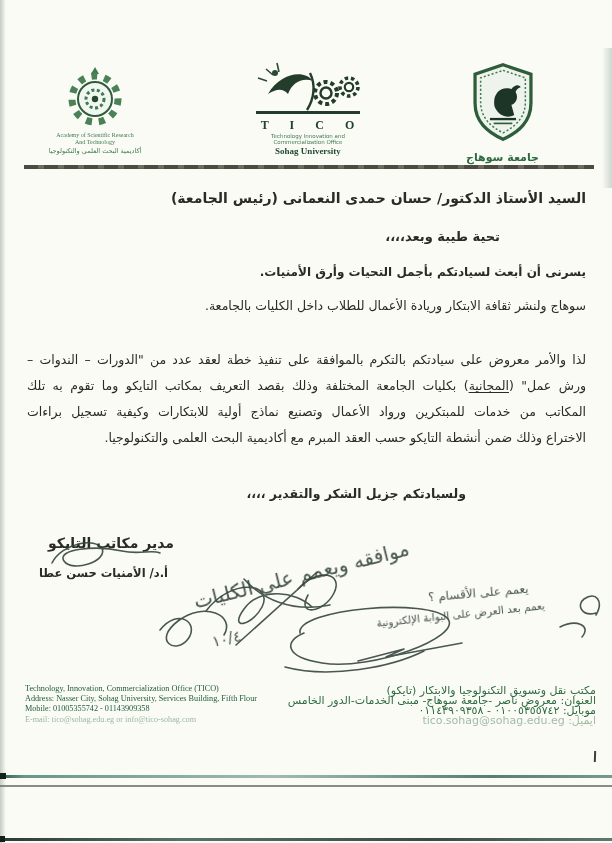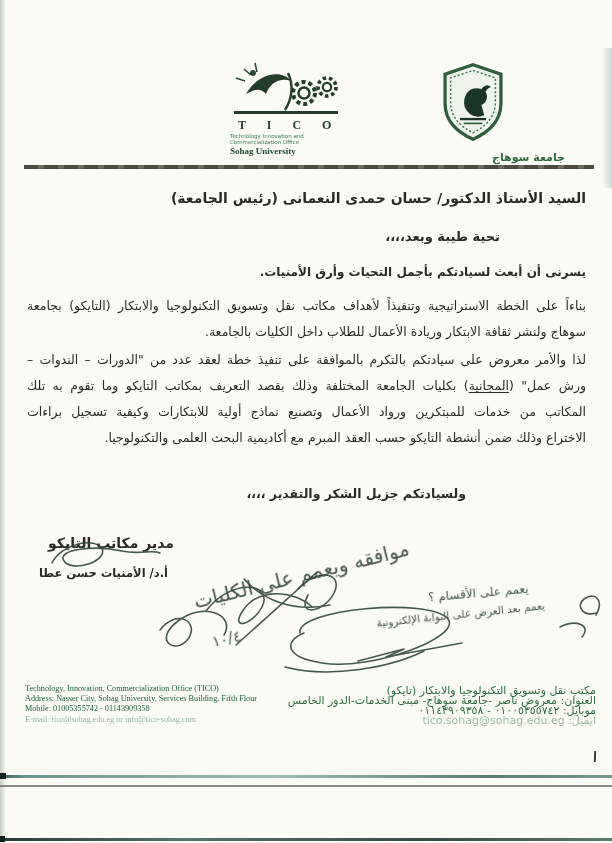--- a/index.html
+++ b/index.html
@@ -16,21 +16,21 @@
   .artifact{position:absolute;}
   .scanline1{left:0;top:775px;width:612px;height:2.5px;
     background:linear-gradient(to right,#123f33,#4e8577 4%,#8fb0a5 45%,#39695c 80%,#5d8a7d);opacity:.85;}
   .scanline2{left:0;top:785px;width:612px;height:1.5px;background:#6d726c;opacity:.8;}
   .scanline3{left:0;top:838px;width:612px;height:3px;
     background:linear-gradient(to right,#2c3a34,#55746a 30%,#3c4a44 70%,#5c7a6e);}
   .tipA{left:0;top:773px;width:6px;height:6px;background:#10201a;}
   .tipB{left:0;top:836px;width:5px;height:6px;background:#10201a;}
   .tick{left:594px;top:751px;width:2px;height:11px;background:#3a3f3a;transform:rotate(2deg);}
   
-  .logo{position:absolute;}
+  .logo{position:absolute;text-align:center;}
   .logo-academy{left:20px;top:66px;width:150px;}
   .logo-tico{left:230px;top:60px;width:156px;}
   .logo-sohag{left:440px;top:62px;width:125px;}
   .cap-en{font-size:6px;line-height:7px;color:#3c7a4f;font-family:"Liberation Serif",serif;}
   .cap-ar{font-size:6.5px;line-height:9px;color:#3c7a4f;margin-top:1px;}
   .tico-acronym{font-family:"Liberation Serif",serif;font-weight:bold;font-size:12px;
     letter-spacing:9px;color:#22402d;margin:-2px 0 0 8px;}
   .tico-cap{font-size:5.5px;line-height:6px;color:#3c7a4f;}
   .tico-univ{font-size:9px;font-weight:bold;color:#1f4a2f;font-family:"Liberation Serif",serif;margin-top:1px;}
   .sohag-cap{font-size:11px;font-weight:bold;color:#2e6b40;margin-top:3px;letter-spacing:2px;}
@@ -68,20 +68,32 @@
   .faint{opacity:.45;filter:blur(.5px);}
 </style>
 </head>
 <body>
 
 <div class="page">
 
   <div class="edge-left"></div>
   <div class="edge-right-top"></div>
 
+  <div class="logo logo-academy">
+    <svg width="76" height="62" viewBox="0 0 76 62">
+      <path d="M38 1 L42 8 L34 8 Z" fill="#3c7a4f"></path>
+      <circle cx="38" cy="33" r="23" fill="none" stroke="#4a8157" stroke-width="7" stroke-dasharray="6 7"></circle>
+      <circle cx="38" cy="33" r="17" fill="#f2f6f0" stroke="#2e5d3c" stroke-width="2"></circle>
+      <circle cx="38" cy="33" r="9" fill="none" stroke="#3c7a4f" stroke-width="3" stroke-dasharray="3 2.5"></circle>
+      <circle cx="38" cy="33" r="3.2" fill="#27472f"></circle>
+    </svg>
+    <div class="cap-en">Academy of Scientific Research</div>
+    <div class="cap-en">And Technology</div>
+    <div class="cap-ar" dir="rtl">أكاديمية البحث العلمي والتكنولوجيا</div>
+  </div>
 
   <div class="logo logo-tico">
     <svg width="112" height="56" viewBox="0 0 112 56">
       <path d="M14 9 L21 15 M25 3 L27 12 M6 18 L15 21" stroke="#2c4a33" stroke-width="1.6" fill="none"></path>
       <circle cx="23" cy="13" r="3" fill="#2c4a33"></circle>
       <path d="M16 34 C28 13 52 9 61 21 C50 17 40 23 36 34 C30 27 23 30 16 34 Z" fill="#243d2b"></path>
       <path d="M58 13 C64 25 62 39 55 50" stroke="#243d2b" stroke-width="2.4" fill="none"></path>
       <circle cx="74" cy="33" r="11" fill="none" stroke="#243d2b" stroke-width="4" stroke-dasharray="4 3"></circle>
       <circle cx="74" cy="33" r="5.5" fill="none" stroke="#243d2b" stroke-width="2.5"></circle>
       <circle cx="97" cy="27" r="9" fill="none" stroke="#243d2b" stroke-width="3.6" stroke-dasharray="3.5 2.8"></circle>
@@ -106,21 +118,20 @@
     <div class="sohag-cap" dir="rtl">جامعة سوهاج</div>
   </div>
 
   <div class="rule"></div>
 
   <div class="txt salutation">السيد الأستاذ الدكتور/ حسان حمدى النعمانى  (رئيس الجامعة)</div>
   <div class="txt greeting">تحية طيبة وبعد،،،،</div>
   <div class="txt opening">يسرنى أن أبعث لسيادتكم بأجمل التحيات وأرق الأمنيات.</div>
 
   <div class="para para1">
-    <div class="line">بناءاً على الخطة الاستراتيجية وتنفيذاً لأهداف مكاتب نقل وتسويق التكنولوجيا والابتكار (التايكو) بجامعة</div>
     <div class="line last">سوهاج ولنشر ثقافة الابتكار وريادة الأعمال للطلاب داخل الكليات بالجامعة.</div>
   </div>
 
   <div class="para para2">
     <div class="line">لذا والأمر معروض على سيادتكم بالتكرم بالموافقة على تنفيذ خطة لعقد عدد من "الدورات – الندوات –</div>
     <div class="line"><span>ورش عمل" (</span><span class="u">المجانية</span><span>) بكليات الجامعة المختلفة وذلك بقصد التعريف بمكاتب التايكو وما تقوم به تلك</span></div>
     <div class="line">المكاتب من خدمات للمبتكرين ورواد الأعمال وتصنيع نماذج أولية للابتكارات وكيفية تسجيل براءات</div>
     <div class="line last">الاختراع وذلك ضمن أنشطة التايكو حسب العقد المبرم مع أكاديمية البحث العلمى والتكنولوجيا.</div>
   </div>
 

